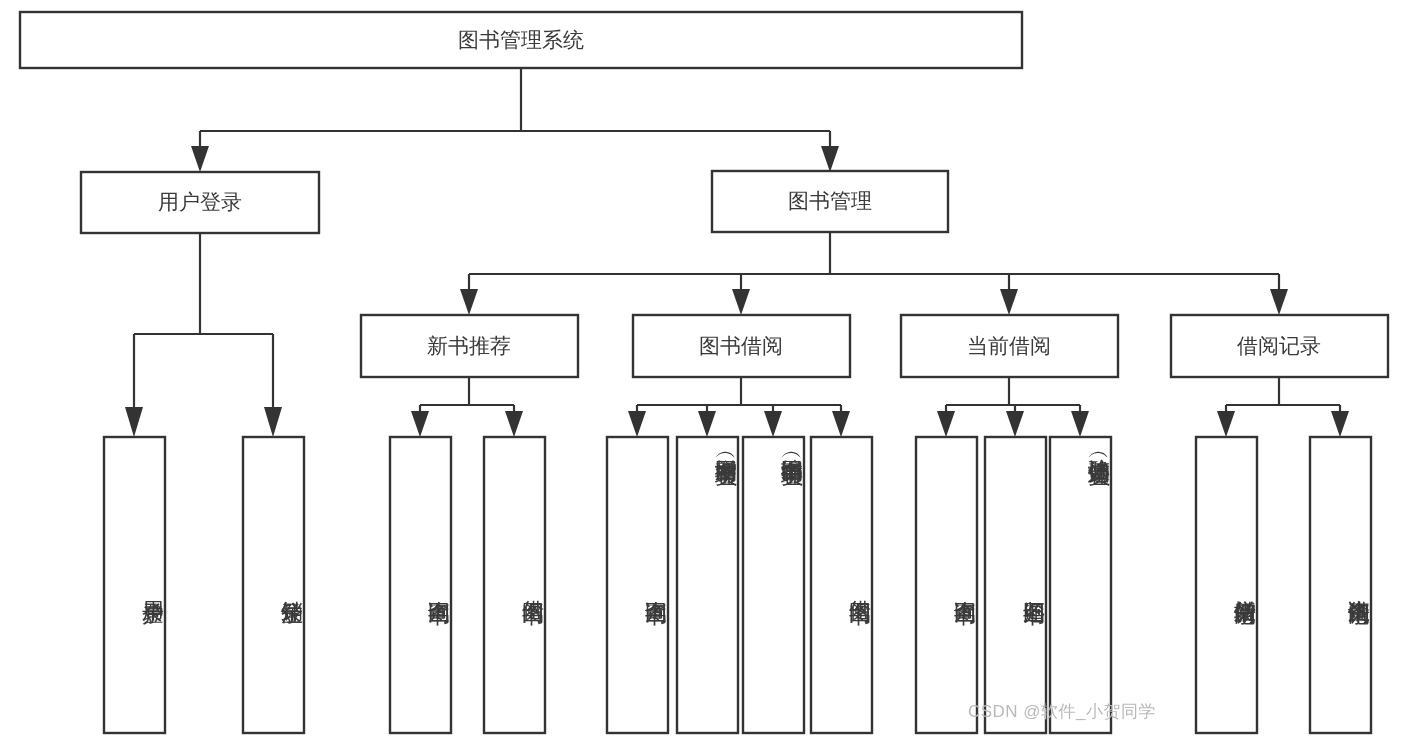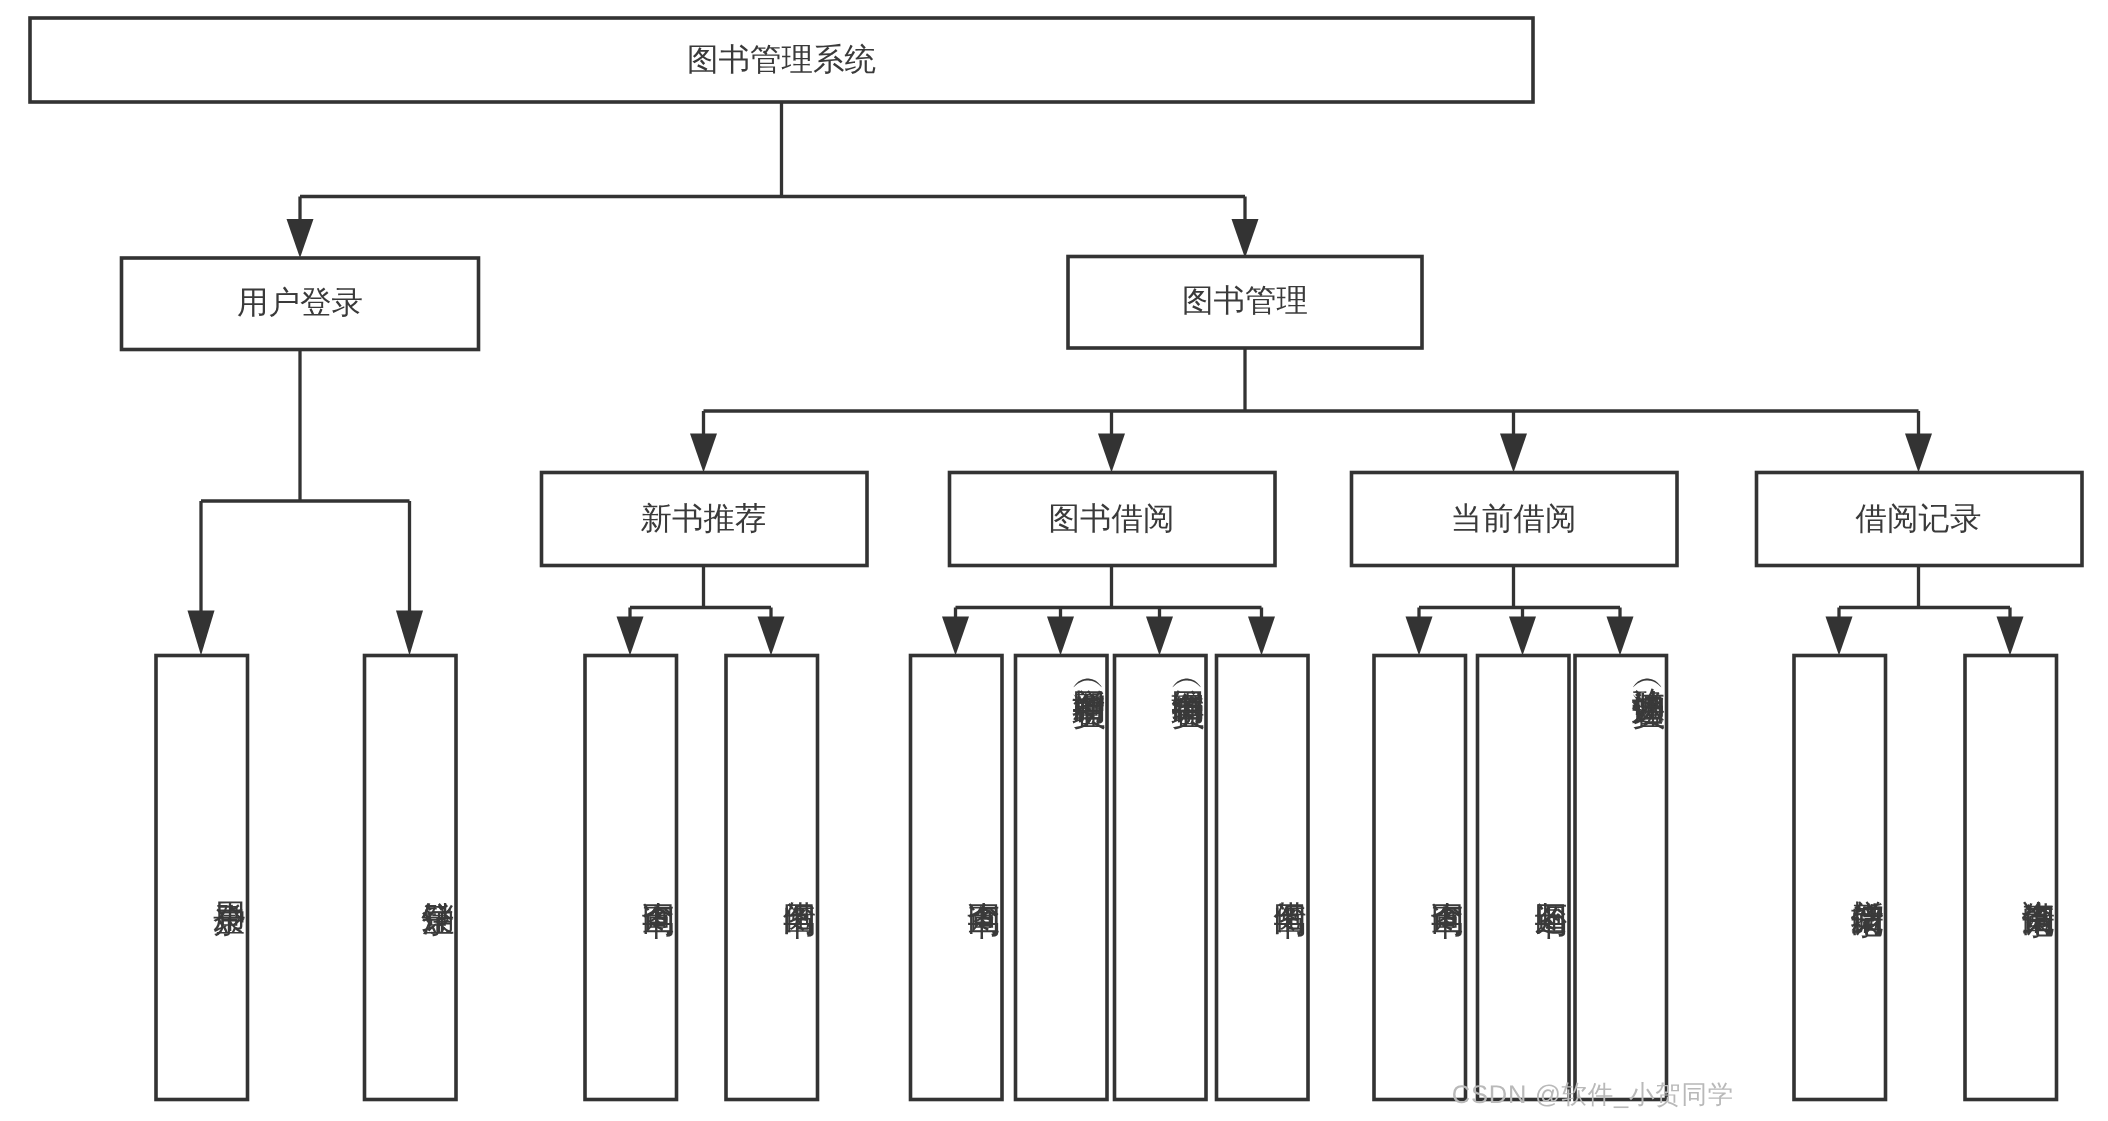--- a/index.html
+++ b/index.html
@@ -63,21 +63,21 @@
     pointer-events: none;
     display: flex;
     justify-content: center;
   }
   .node-label-v.align-start {
     justify-content: flex-start;
   }
   .watermark {
     position: absolute;
     right: 10px;
-    bottom: 6px;
+    bottom: 24px;
     font-family: "Liberation Sans", "DejaVu Sans", sans-serif;
     font-size: 17px;
     color: #b9b9b9;
     white-space: nowrap;
     letter-spacing: 0.5px;
   }
 </style>
 </head>
 <body>
 

